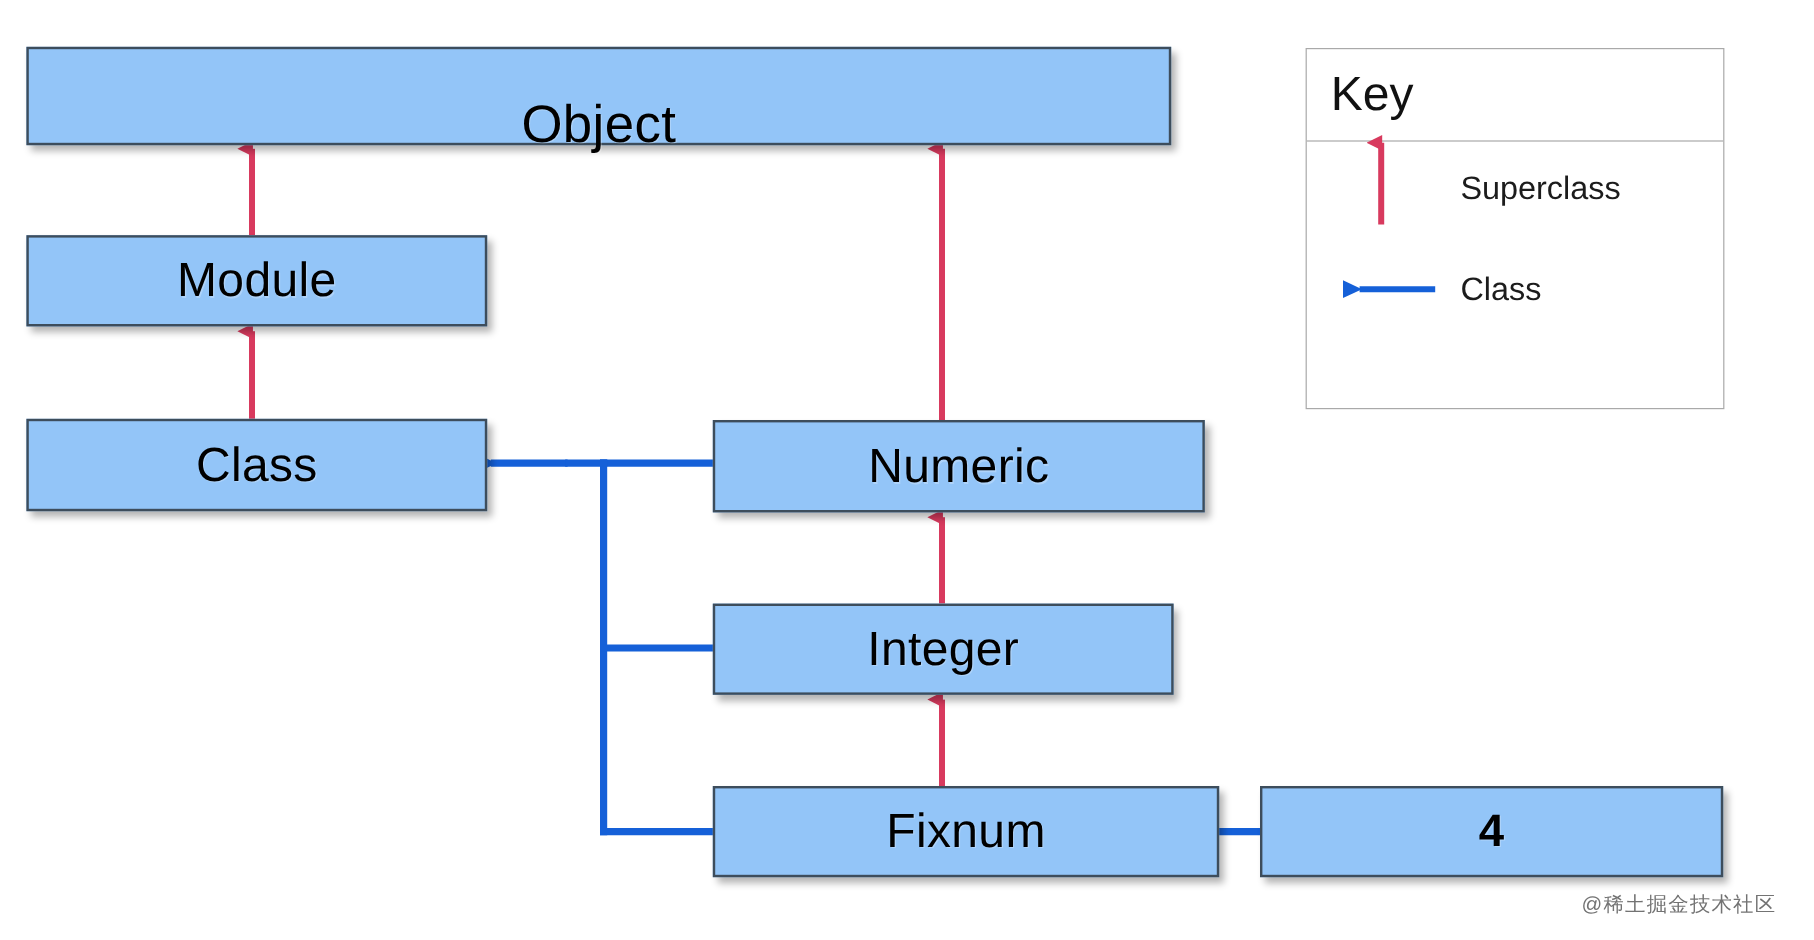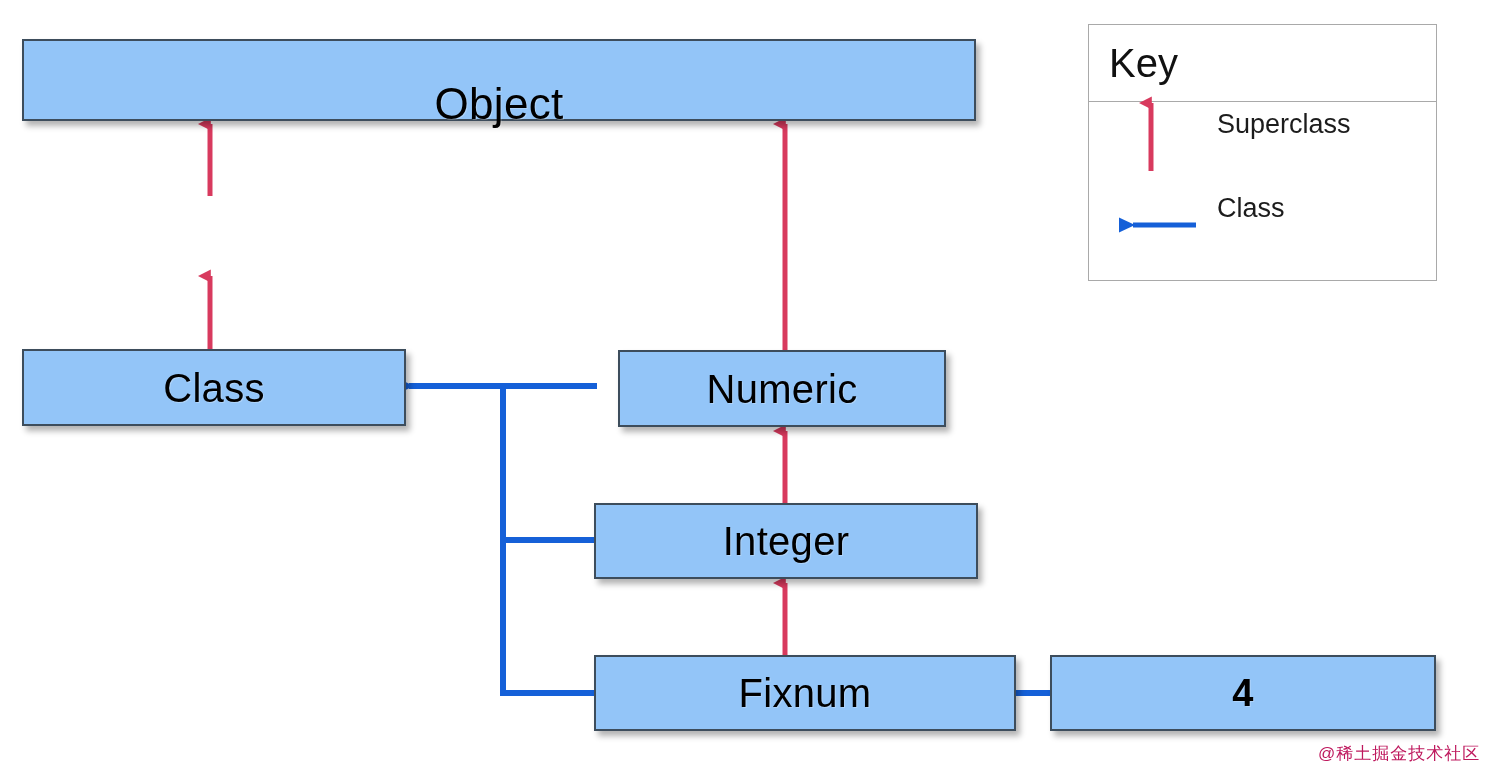--- a/index.html
+++ b/index.html
@@ -31,21 +31,21 @@
     letter-spacing: 0.3px;
   }
   .node .node-label {
     display: block;
     line-height: 1;
     text-shadow: 1px 1px 0 rgba(255,255,255,0.25);
   }
   #node-object      { left: 22px;   top: 39px;  width: 954px; height: 82px; }
   #node-module      { left: 22px;   top: 196px; width: 384px; height: 76px; }
   #node-class       { left: 22px;   top: 349px; width: 384px; height: 77px; }
-  #node-numeric     { left: 594px;  top: 350px; width: 328px; height: 77px; margin-left: 24px; }
+  #node-numeric     { left: 594px;  top: 350px; width: 410px; height: 77px; }
   #node-integer     { left: 594px;  top: 503px; width: 384px; height: 76px; }
   #node-fixnum      { left: 594px;  top: 655px; width: 422px; height: 76px; }
   #node-four        { left: 1050px; top: 655px; width: 386px; height: 76px; }
 
   #node-object  .node-label { font-size: 44px; margin-top: 48px; }
   #node-module  .node-label { font-size: 40px; }
   #node-class   .node-label { font-size: 40px; }
   #node-numeric .node-label { font-size: 40px; }
   #node-integer .node-label { font-size: 40px; }
   #node-fixnum  .node-label { font-size: 40px; }
@@ -57,23 +57,23 @@
     top: 0;
     width: 1512px;
     height: 783px;
     pointer-events: none;
   }
 
   
   #key-box {
     position: absolute;
     left: 1088px;
-    top: 24px;
+    top: 40px;
     width: 349px;
-    height: 257px;
+    height: 301px;
     box-sizing: border-box;
     border: 1px solid #a9a9a9;
     background: #ffffff;
   }
   #key-header {
     position: absolute;
     left: 0; top: 0;
     width: 100%;
     height: 77px;
     box-sizing: border-box;
@@ -86,20 +86,21 @@
     font-size: 40px;
     color: #111111;
     line-height: 1;
   }
   .legend-row {
     position: absolute;
     left: 0;
     width: 100%;
     height: 60px;
     display: flex;
+    align-items: center;
   }
   #legend-row-superclass { top: 86px; }
   #legend-row-class      { top: 170px; }
   .legend-glyph {
     position: relative;
     width: 128px;
     height: 60px;
     flex: 0 0 128px;
   }
   .legend-label {
@@ -108,21 +109,21 @@
     line-height: 1;
   }
   .legend-svg { position: absolute; left: 0; top: -25px; }
   #legend-row-class .legend-svg { top: 0; }
 
   #watermark {
     position: absolute;
     left: 1318px;
     top: 742px;
     font-size: 17px;
-    color: #be185d;
+    color: #737373;
     letter-spacing: 1px;
     white-space: nowrap;
   }
 </style>
 </head>
 <body>
 
 <div id="canvas">
 
   <svg class="edges" viewBox="0 0 1512 783" xmlns="http://www.w3.org/2000/svg">
@@ -166,20 +167,23 @@
 
     <g>
       <line x1="1050" y1="693" x2="1002" y2="693" stroke="#1560d8" stroke-width="6" marker-end="url(#arrow-blue)"></line>
     </g>
   </svg>
 
   <div class="node" id="node-object">
     <span class="node-label">Object</span>
   </div>
 
+  <div class="node" id="node-module">
+    <span class="node-label">Module</span>
+  </div>
 
   <div class="node" id="node-class">
     <span class="node-label">Class</span>
   </div>
 
   <div class="node" id="node-numeric">
     <span class="node-label">Numeric</span>
   </div>
 
   <div class="node" id="node-integer">

